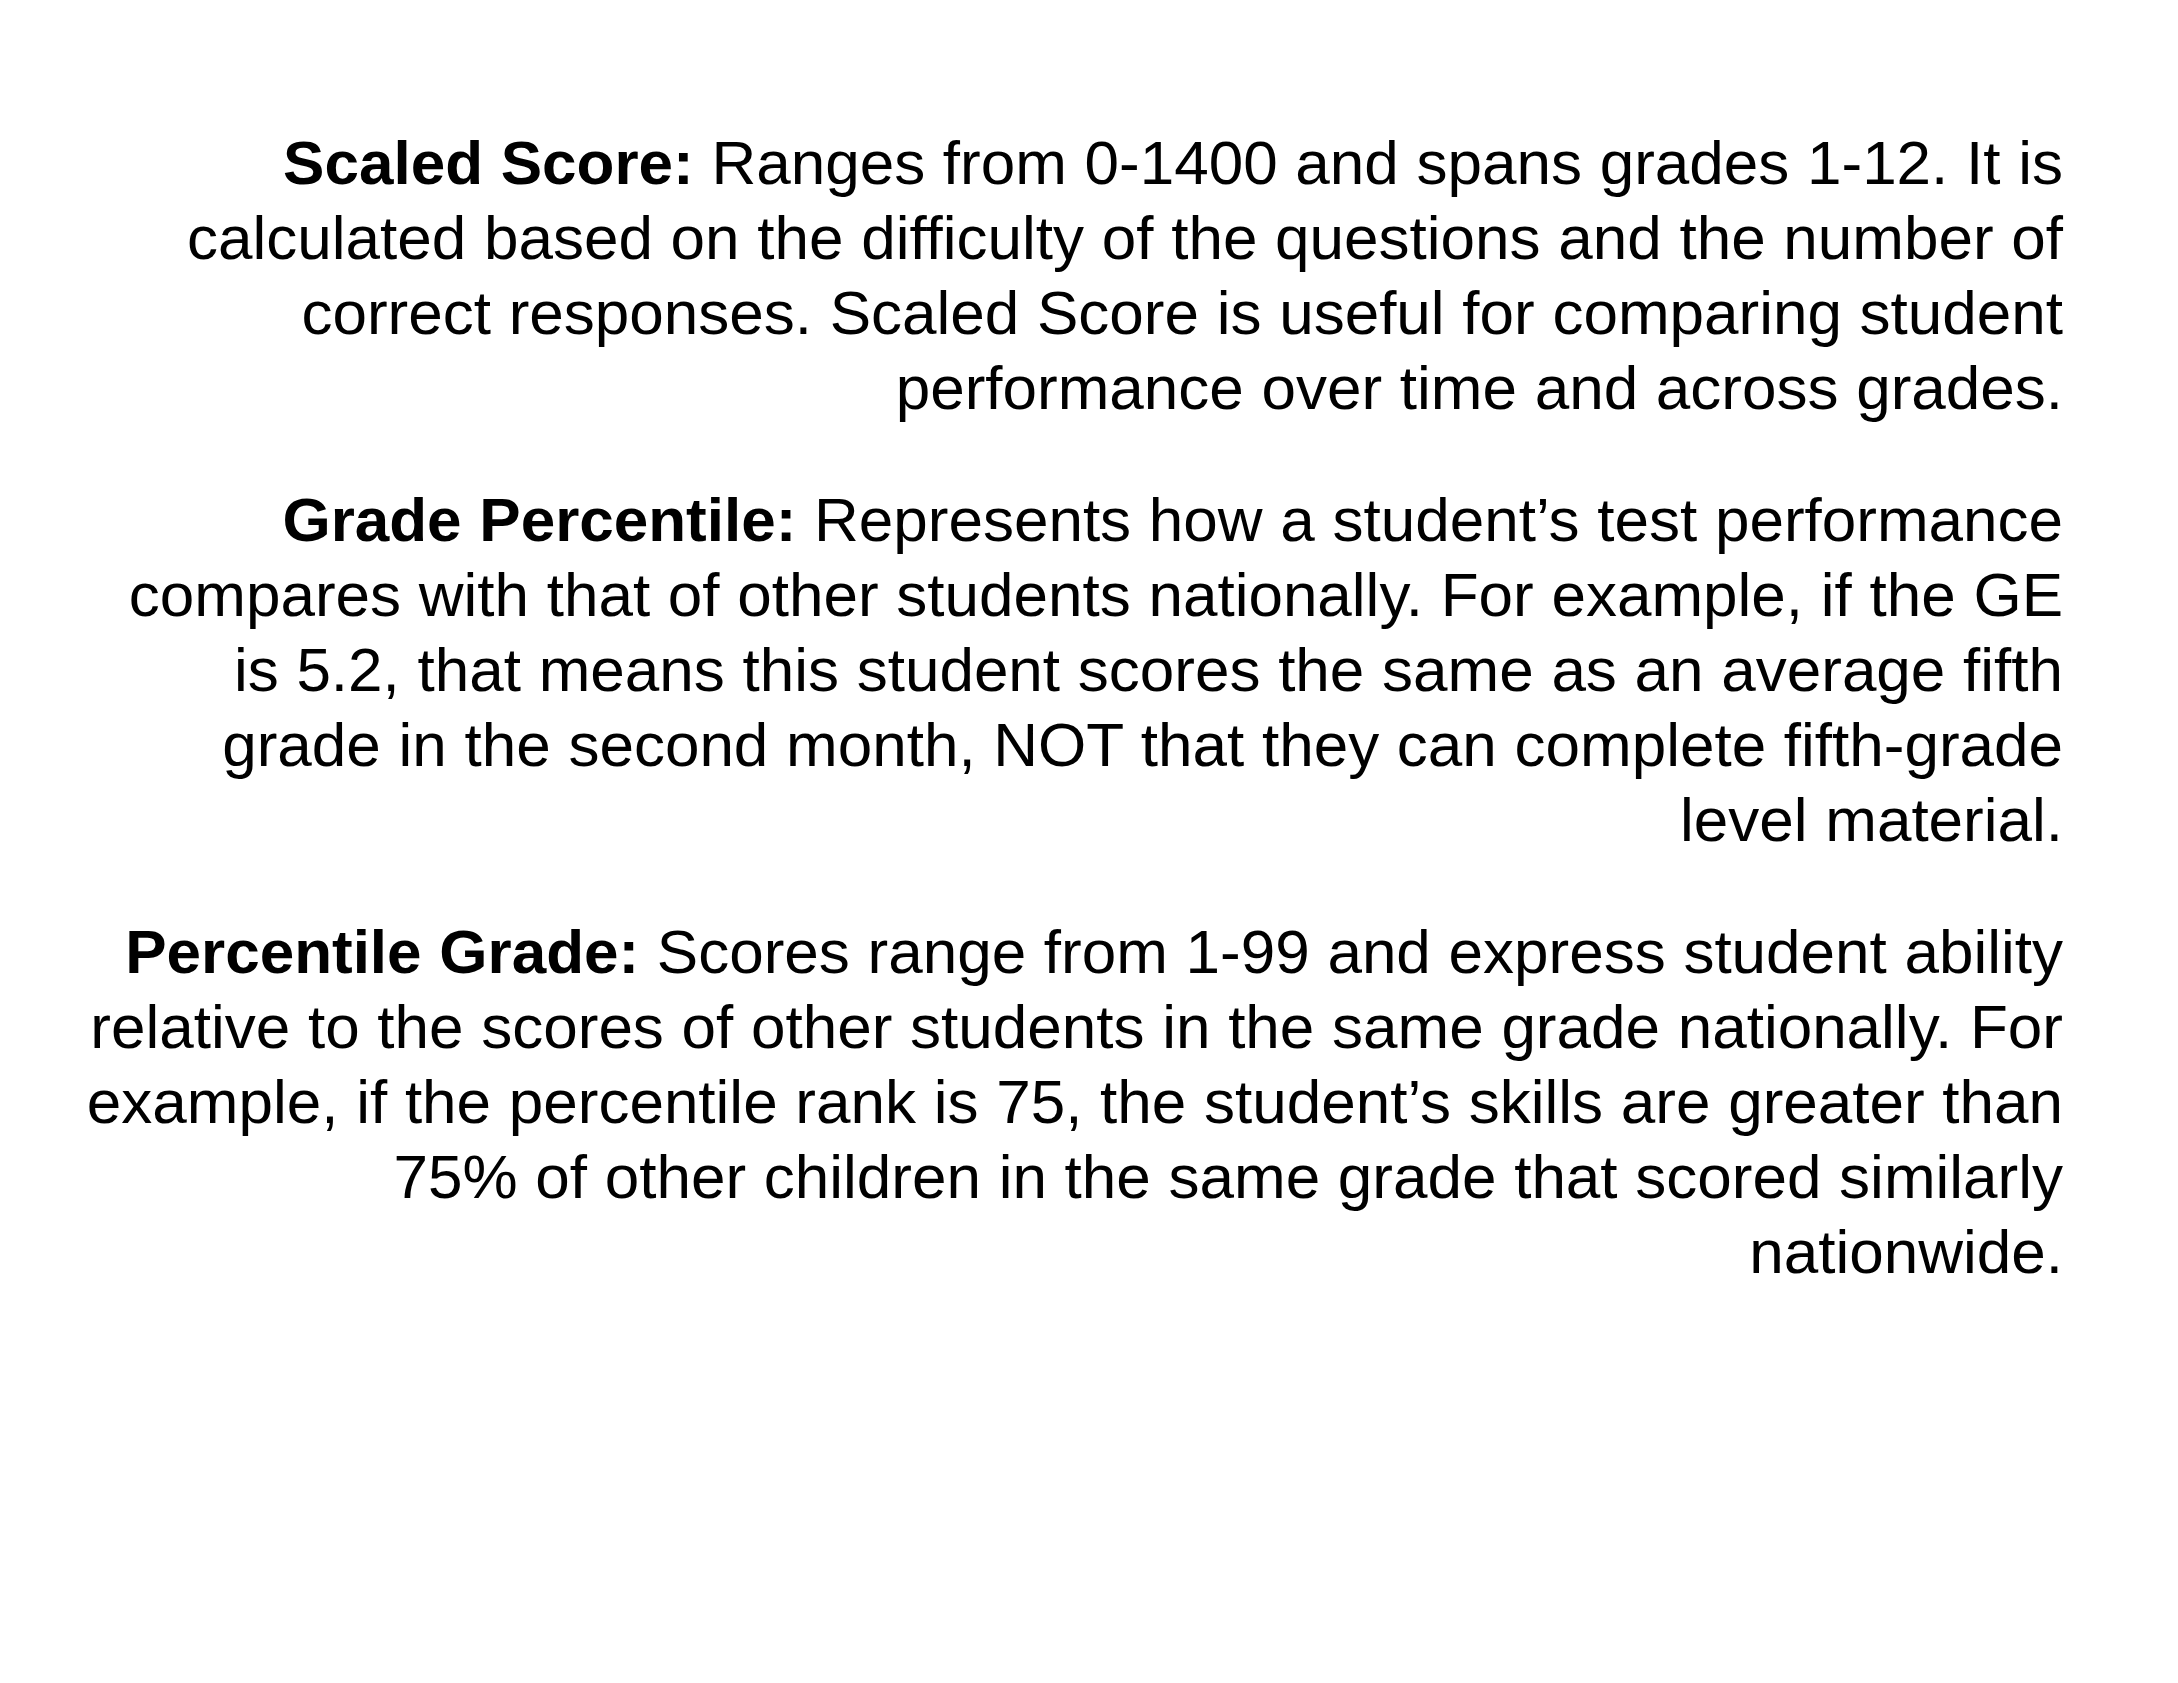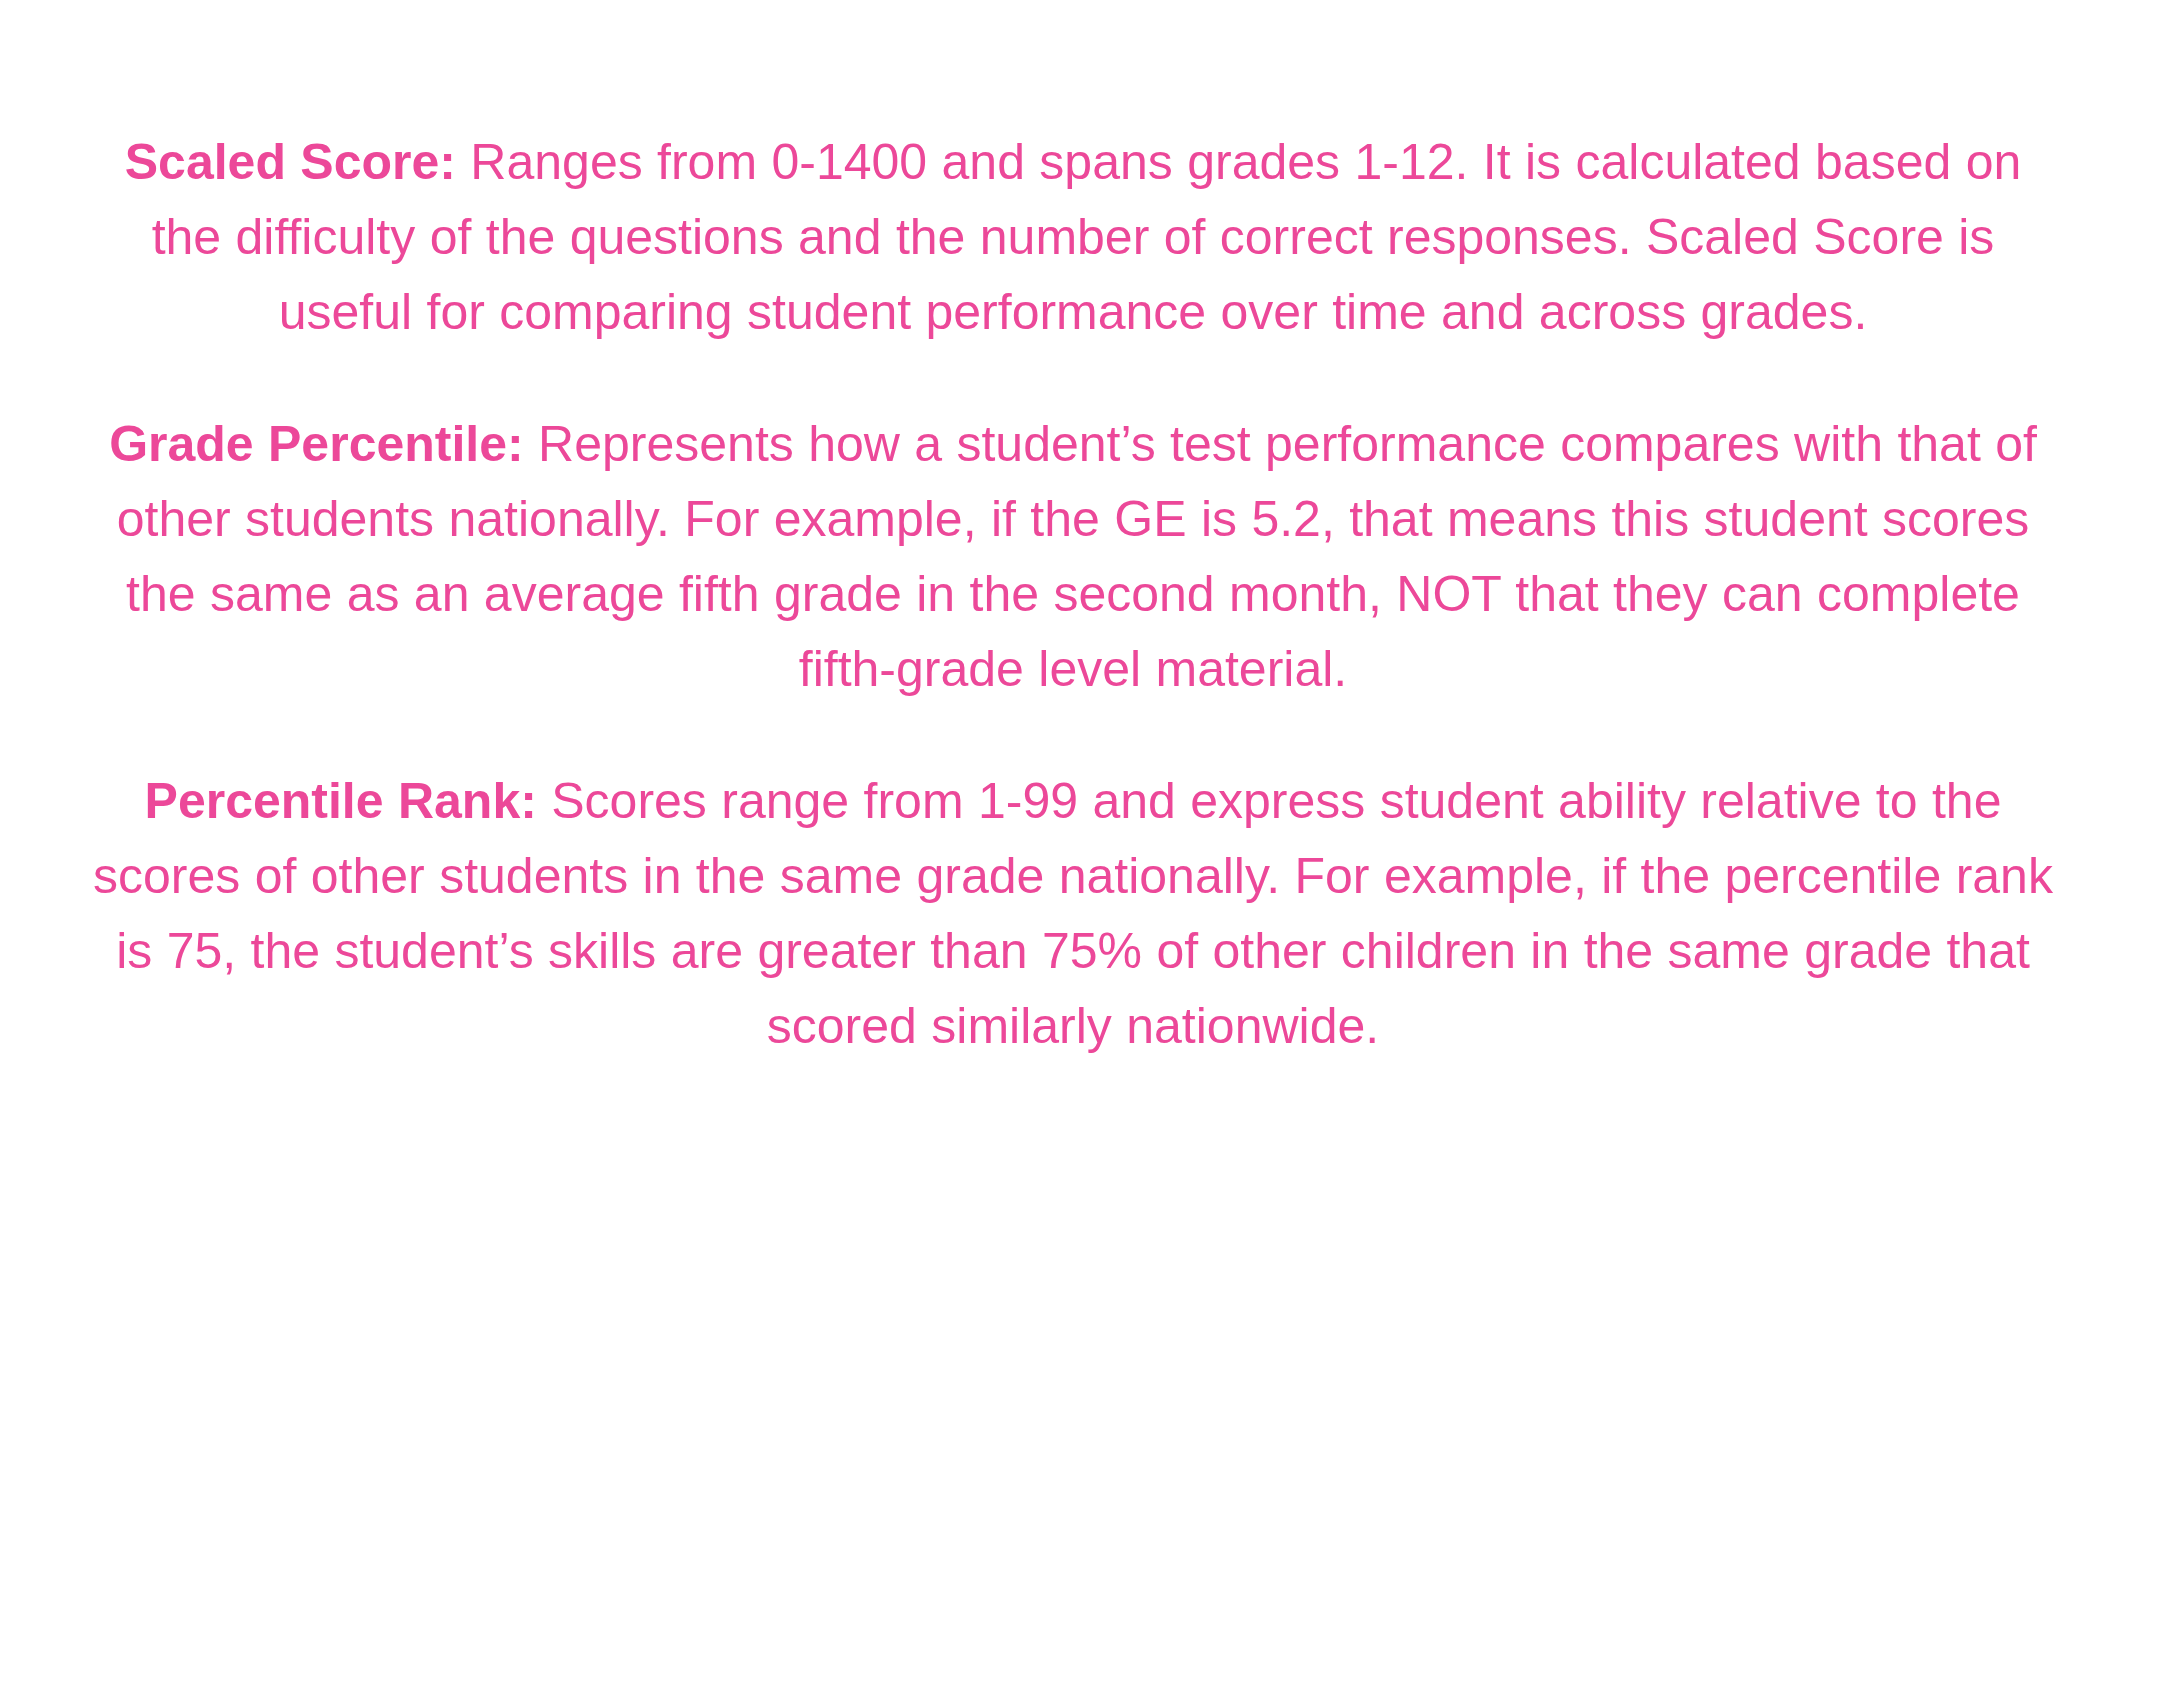--- a/index.html
+++ b/index.html
@@ -34,25 +34,25 @@
   }
 
   .glossary-body {
     position: absolute;
     left: 83px;
     top: 125px;
     width: 1980px;
   }
 
   .glossary-entry {
-    font-size: 50px;
+    font-size: 62px;
     line-height: 75px;
-    color: #ec4899;
+    color: #000000;
     margin: 0 0 57px 0;
-    text-align: center;
+    text-align: right;
     word-spacing: 0.5px;
   }
 
   .glossary-entry:last-child {
     margin-bottom: 0;
   }
 
   .entry-term {
     font-weight: 700;
   }
@@ -71,20 +71,20 @@
 
     <p class="glossary-entry">
       <span class="entry-term">Scaled Score:</span><span class="entry-definition"> Ranges from 0-1400 and spans grades 1-12. It is calculated based on the difficulty of the questions and the number of correct responses. Scaled Score is useful for comparing student performance over time and across grades.</span>
     </p>
 
     <p class="glossary-entry">
       <span class="entry-term">Grade Percentile:</span><span class="entry-definition"> Represents how a student’s test performance compares with that of other students nationally. For example, if the GE is 5.2, that means this student scores the same as an average fifth grade in the second month, NOT that they can complete fifth-grade level material.</span>
     </p>
 
     <p class="glossary-entry">
-      <span class="entry-term">Percentile Rank:</span><span class="entry-definition"> Scores range from 1-99 and express student ability relative to the scores of other students in the same grade nationally. For example, if the percentile rank is 75, the student’s skills are greater than 75% of other children in the same grade that scored similarly nationwide.</span>
+      <span class="entry-term">Percentile Grade:</span><span class="entry-definition"> Scores range from 1-99 and express student ability relative to the scores of other students in the same grade nationally. For example, if the percentile rank is 75, the student’s skills are greater than 75% of other children in the same grade that scored similarly nationwide.</span>
     </p>
 
 
   </div>
 
 </div>
 
 
 </body></html>

